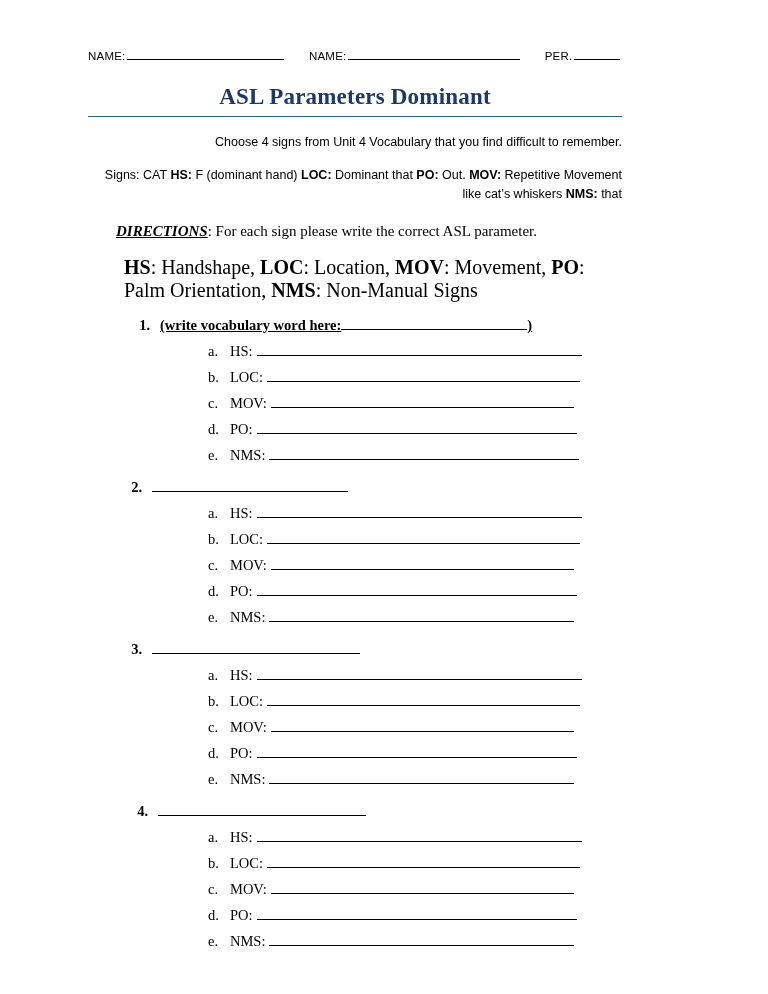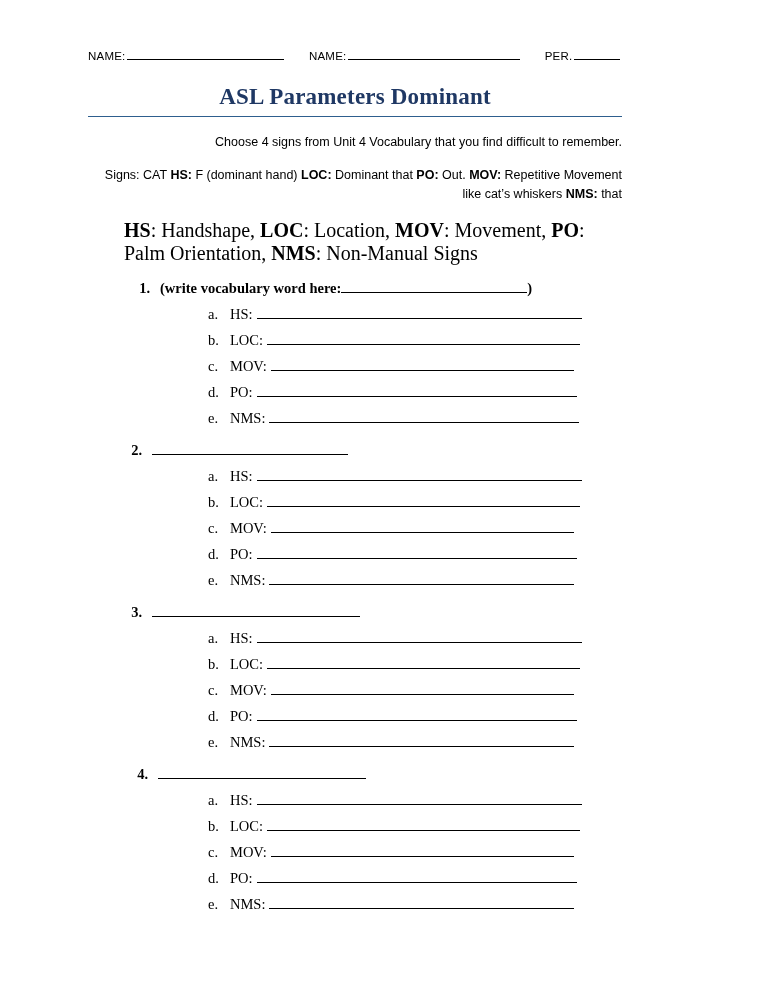--- a/index.html
+++ b/index.html
@@ -108,20 +108,21 @@
   }
   .item-num {
     width: 26px;
     text-align: right;
     font-weight: bold;
     padding-right: 10px;
     flex: none;
   }
   .item-prompt {
     font-weight: bold;
+    text-decoration: underline;
     white-space: nowrap;
   }
   .blank-head {
     display: inline-block;
     border-bottom: 1px solid #000;
     height: 13px;
     width: 186px;
   }
   .blank-head.w2 { width: 196px; }
   .blank-head.w3 { width: 208px; }
@@ -173,20 +174,23 @@
     <div class="title">ASL Parameters Dominant</div>
     <div class="title-underline"></div>
   </div>
 
   <div class="p-sans">Choose 4 signs from Unit 4 Vocabulary that you find difficult to remember.</div>
 
   <div class="p-sans tight">
     <span>Signs: CAT </span><span class="b">HS:</span><span> F (dominant hand) </span><span class="b">LOC:</span><span> Dominant that </span><span class="b">PO:</span><span> Out. </span><span class="b">MOV:</span><span> Repetitive Movement like cat’s whiskers </span><span class="b">NMS:</span><span> that</span>
   </div>
 
+  <div class="directions">
+    <span class="word">DIRECTIONS</span><span>: For each sign please write the correct ASL parameter.</span>
+  </div>
 
   <div class="keyline">
     <span class="b">HS</span><span>: Handshape, </span><span class="b">LOC</span><span>: Location, </span><span class="b">MOV</span><span>: Movement, </span><span class="b">PO</span><span>: Palm Orientation, </span><span class="b">NMS</span><span>: Non-Manual Signs</span>
   </div>
 
   <div class="item">
     <div class="item-head">
       <span class="item-num">1.</span>
       <span class="item-prompt"><span>(write vocabulary word here:</span><span class="blank-head"></span><span>)</span></span>
     </div>

